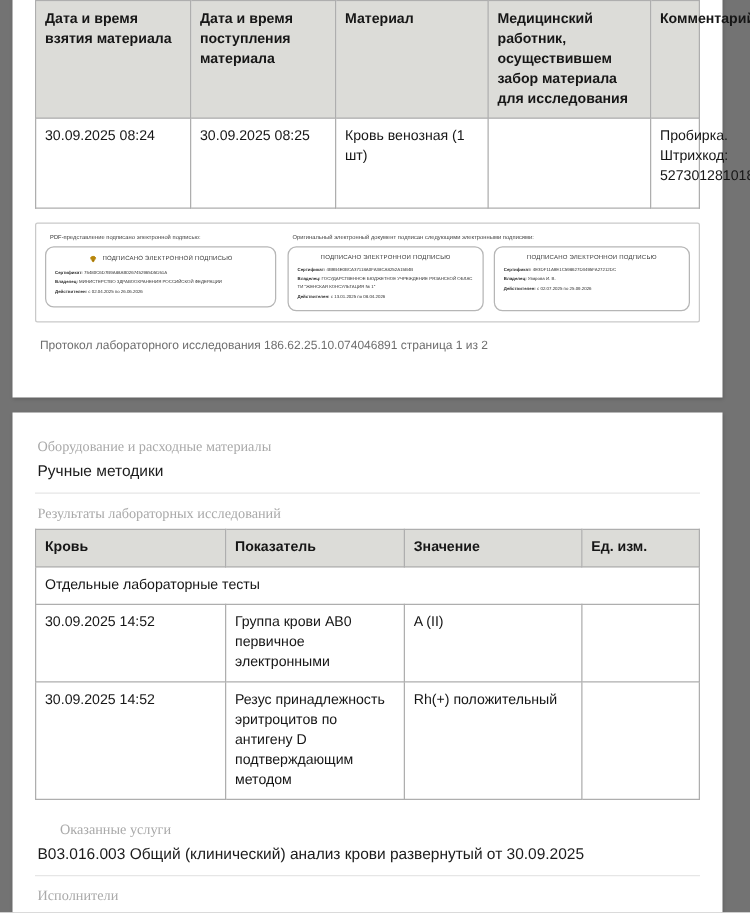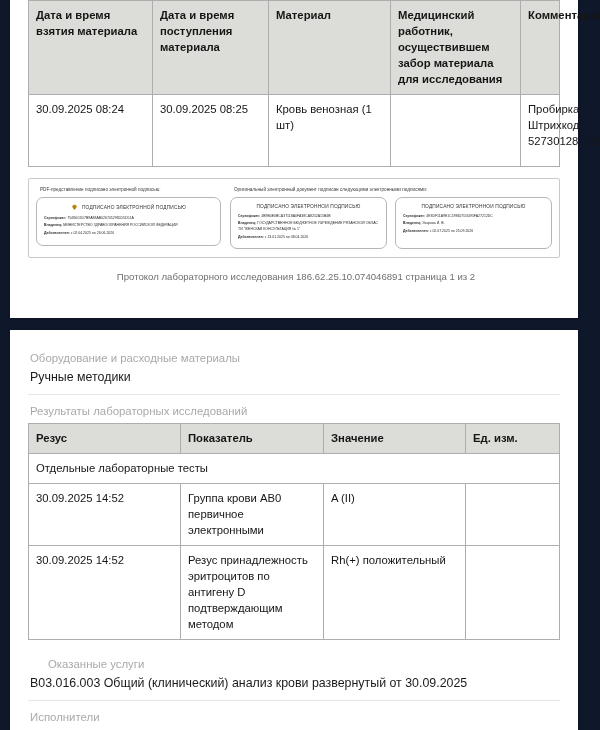--- a/index.html
+++ b/index.html
@@ -9,21 +9,21 @@
     width: 600px;
     height: 730px;
     overflow: hidden;
     font-family: "Liberation Sans", sans-serif;
   }
 
   .viewport {
     position: relative;
     width: 600px;
     height: 730px;
-    background: #0f172a;
+    background: #737373;
     overflow: hidden;
   }
 
   
   .page {
     position: absolute;
     left: 10px;
     width: 568px;
     background: #ffffff;
     box-shadow: 0 1px 3px rgba(0,0,0,0.18);
@@ -134,28 +134,28 @@
   }
   .sig-line b { font-weight: bold; }
   .emblem { flex: 0 0 auto; line-height: 0; }
 
   
   .protocol-footer {
     margin-top: 13px;
     font-size: 9.6px;
     color: #6e6e6e;
     padding-left: 4px;
-    text-align: center;
   }
 
   
   .section-label {
     font-size: 11.4px;
     color: #a9a9a9;
     padding: 0 0 6px 2px;
+    font-family: Liberation Serif, serif;
   }
   .section-value {
     font-size: 12.4px;
     color: #1b1b1b;
     padding: 0 0 10px 2px;
   }
   .rule {
     border: none;
     border-top: 1px solid #e6e6e6;
     margin: 0 0 10px 0;
@@ -272,21 +272,21 @@
 
     <div class="section-label">Оборудование и расходные материалы</div>
     <div class="section-value">Ручные методики</div>
     <hr class="rule">
 
     <div class="section-label">Результаты лабораторных исследований</div>
 
     <table class="doc-table">
       <thead>
         <tr>
-          <th class="rcol-a">Резус</th>
+          <th class="rcol-a">Кровь</th>
           <th class="rcol-b">Показатель</th>
           <th class="rcol-c">Значение</th>
           <th class="rcol-d">Ед. изм.</th>
         </tr>
       </thead>
       <tbody>
         <tr>
           <td class="section-row" colspan="4">Отдельные лабораторные тесты</td>
         </tr>
         <tr>

